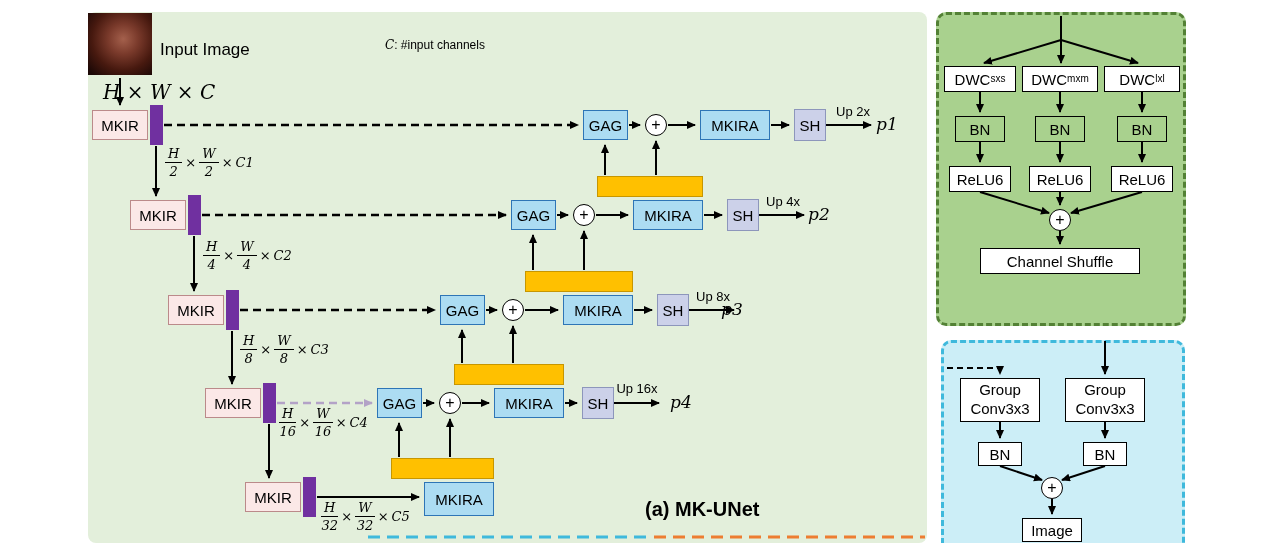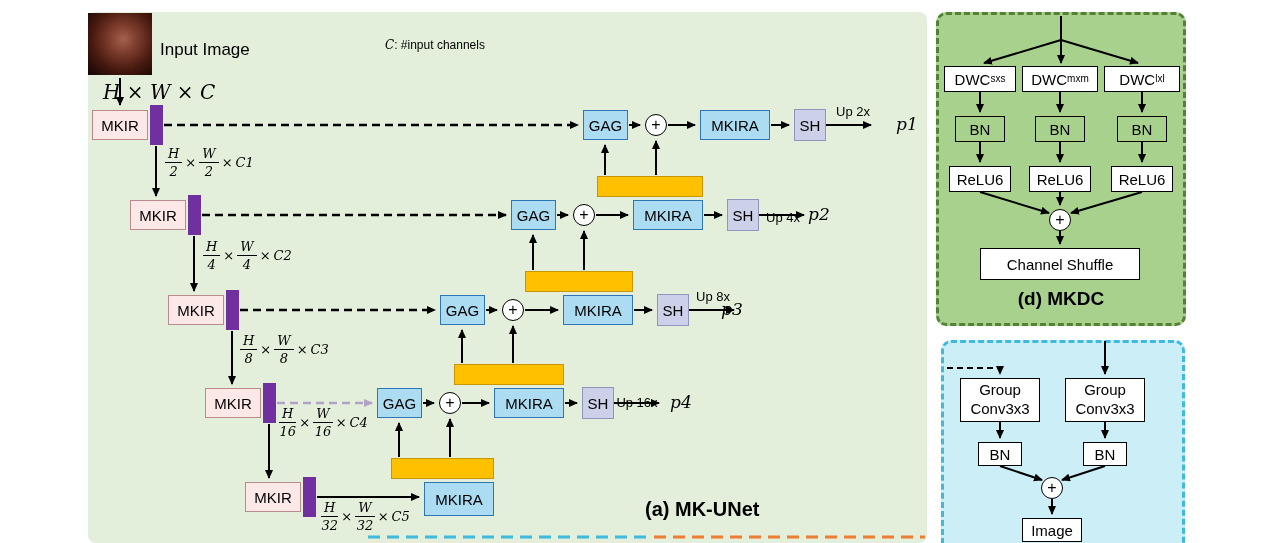--- a/index.html
+++ b/index.html
@@ -164,21 +164,21 @@
   <div class="box plus" style="left:645px;top:114px;width:22px;height:22px">
       <span>+</span>
     </div>
   <div class="box blue" style="left:700px;top:110px;width:70px;height:30px">
       <span>MKIRA</span>
     </div>
   <div class="box shb" style="left:794px;top:109px;width:32px;height:32px">
       <span>SH</span>
     </div>
   <div class="txt up-label" style="left:822px;top:104px">Up 2x</div>
-  <div class="txt italic-serif p-label" style="left:896px;top:114px">p1</div>
+  <div class="txt italic-serif p-label" style="left:876px;top:114px">p1</div>
   <div class="dims" style="left:165px;top:146px">
     <span class="frac">
         <span class="num">H</span>
         <span class="den">2</span>
       </span>
     <span>×</span>
     <span class="frac">
         <span class="num">W</span>
         <span class="den">2</span>
       </span>
@@ -195,21 +195,21 @@
     </div>
   <div class="box plus" style="left:573px;top:204px;width:22px;height:22px">
       <span>+</span>
     </div>
   <div class="box blue" style="left:633px;top:200px;width:70px;height:30px">
       <span>MKIRA</span>
     </div>
   <div class="box shb" style="left:727px;top:199px;width:32px;height:32px">
       <span>SH</span>
     </div>
-  <div class="txt up-label" style="left:752px;top:210px">Up 4x</div>
+  <div class="txt up-label" style="left:752px;top:194px">Up 4x</div>
   <div class="txt italic-serif p-label" style="left:808px;top:204px">p2</div>
   <div class="box orange" style="left:597px;top:176px;width:106px;height:21px"></div>
   <div class="dims" style="left:203px;top:239px">
     <span class="frac">
         <span class="num">H</span>
         <span class="den">4</span>
       </span>
     <span>×</span>
     <span class="frac">
         <span class="num">W</span>
@@ -261,21 +261,21 @@
     </div>
   <div class="box plus" style="left:439px;top:392px;width:22px;height:22px">
       <span>+</span>
     </div>
   <div class="box blue" style="left:494px;top:388px;width:70px;height:30px">
       <span>MKIRA</span>
     </div>
   <div class="box shb" style="left:582px;top:387px;width:32px;height:32px">
       <span>SH</span>
     </div>
-  <div class="txt up-label" style="left:606px;top:395px">Up 16x</div>
+  <div class="txt up-label" style="left:606px;top:381px">Up 16x</div>
   <div class="txt italic-serif p-label" style="left:670px;top:392px">p4</div>
   <div class="box orange" style="left:454px;top:364px;width:110px;height:21px"></div>
   <div class="dims" style="left:279px;top:406px">
     <span class="frac">
         <span class="num">H</span>
         <span class="den">16</span>
       </span>
     <span>×</span>
     <span class="frac">
         <span class="num">W</span>
@@ -338,24 +338,23 @@
   <div class="box wbox" style="left:1029px;top:166px;width:62px;height:26px">
       <span>ReLU6</span>
     </div>
   <div class="box wbox" style="left:1111px;top:166px;width:62px;height:26px">
       <span>ReLU6</span>
     </div>
 
   <div class="box plus" style="left:1049px;top:209px;width:22px;height:22px">
       <span>+</span>
     </div>
-  <div class="box wbox" style="left:980px;top:248px;width:160px;height:32px">
+  <div class="box wbox" style="left:980px;top:248px;width:160px;height:26px">
       <span>Channel Shuffle</span>
     </div>
-  <div class="txt" style="left:936px;top:288px;width:250px;text-align:center;font-size:19px;font-weight:bold">(d) MKDC</div>
 
   <div class="box wbox two-line" style="left:960px;top:378px;width:80px;height:44px">
     <span>Group</span>
       <span>Conv3x3</span>
   </div>
   <div class="box wbox two-line" style="left:1065px;top:378px;width:80px;height:44px">
     <span>Group</span>
       <span>Conv3x3</span>
   </div>
   <div class="box wbox" style="left:978px;top:442px;width:44px;height:24px">

